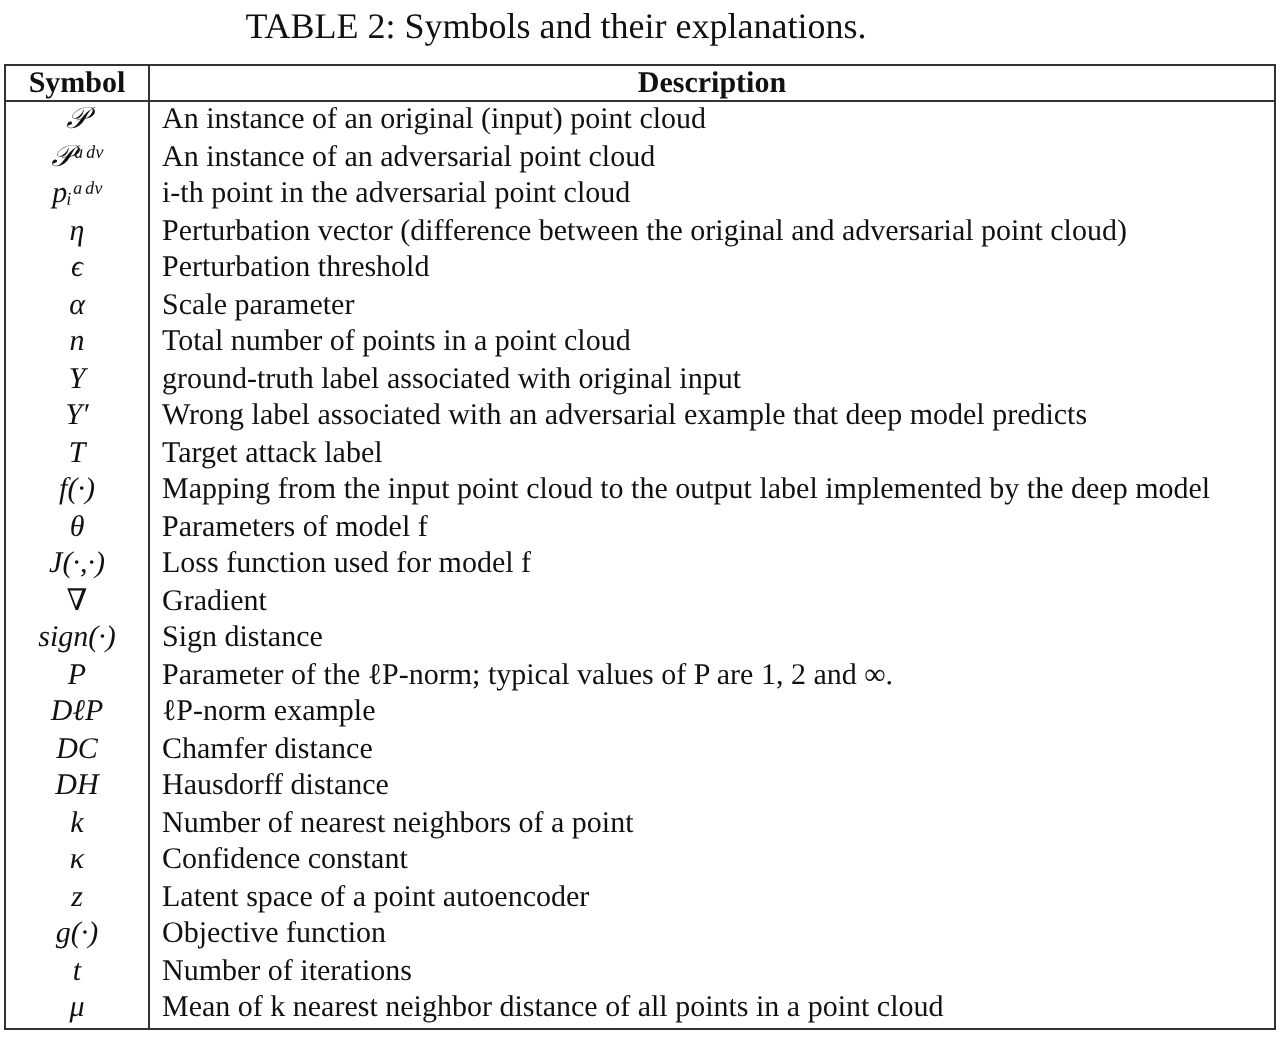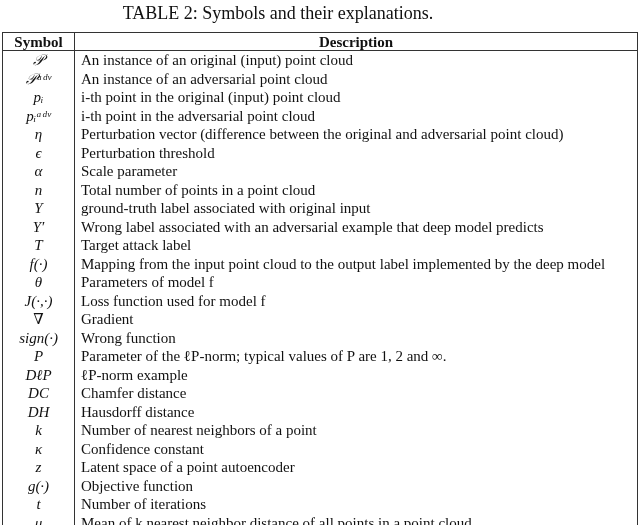--- a/index.html
+++ b/index.html
@@ -34,24 +34,20 @@
     </tr>
   </thead>
   <tbody id="rows">
       <tr>
         <td class="sym">𝒫</td>
         <td class="desc">An instance of an original (input) point cloud</td>
       </tr>
       <tr>
         <td class="sym">𝒫ᵃᵈᵛ</td>
         <td class="desc">An instance of an adversarial point cloud</td>
-      </tr>
-      <tr>
-        <td class="sym">pᵢ</td>
-        <td class="desc">i-th point in the original (input) point cloud</td>
       </tr>
       <tr>
         <td class="sym">pᵢᵃᵈᵛ</td>
         <td class="desc">i-th point in the adversarial point cloud</td>
       </tr>
       <tr>
         <td class="sym">η</td>
         <td class="desc">Perturbation vector (difference between the original and adversarial point cloud)</td>
       </tr>
       <tr>
@@ -89,21 +85,21 @@
       <tr>
         <td class="sym">J(·,·)</td>
         <td class="desc">Loss function used for model f</td>
       </tr>
       <tr>
         <td class="sym">∇</td>
         <td class="desc">Gradient</td>
       </tr>
       <tr>
         <td class="sym">sign(·)</td>
-        <td class="desc">Wrong function</td>
+        <td class="desc">Sign distance</td>
       </tr>
       <tr>
         <td class="sym">P</td>
         <td class="desc">Parameter of the ℓP-norm; typical values of P are 1, 2 and ∞.</td>
       </tr>
       <tr>
         <td class="sym">DℓP</td>
         <td class="desc">ℓP-norm example</td>
       </tr>
       <tr>

